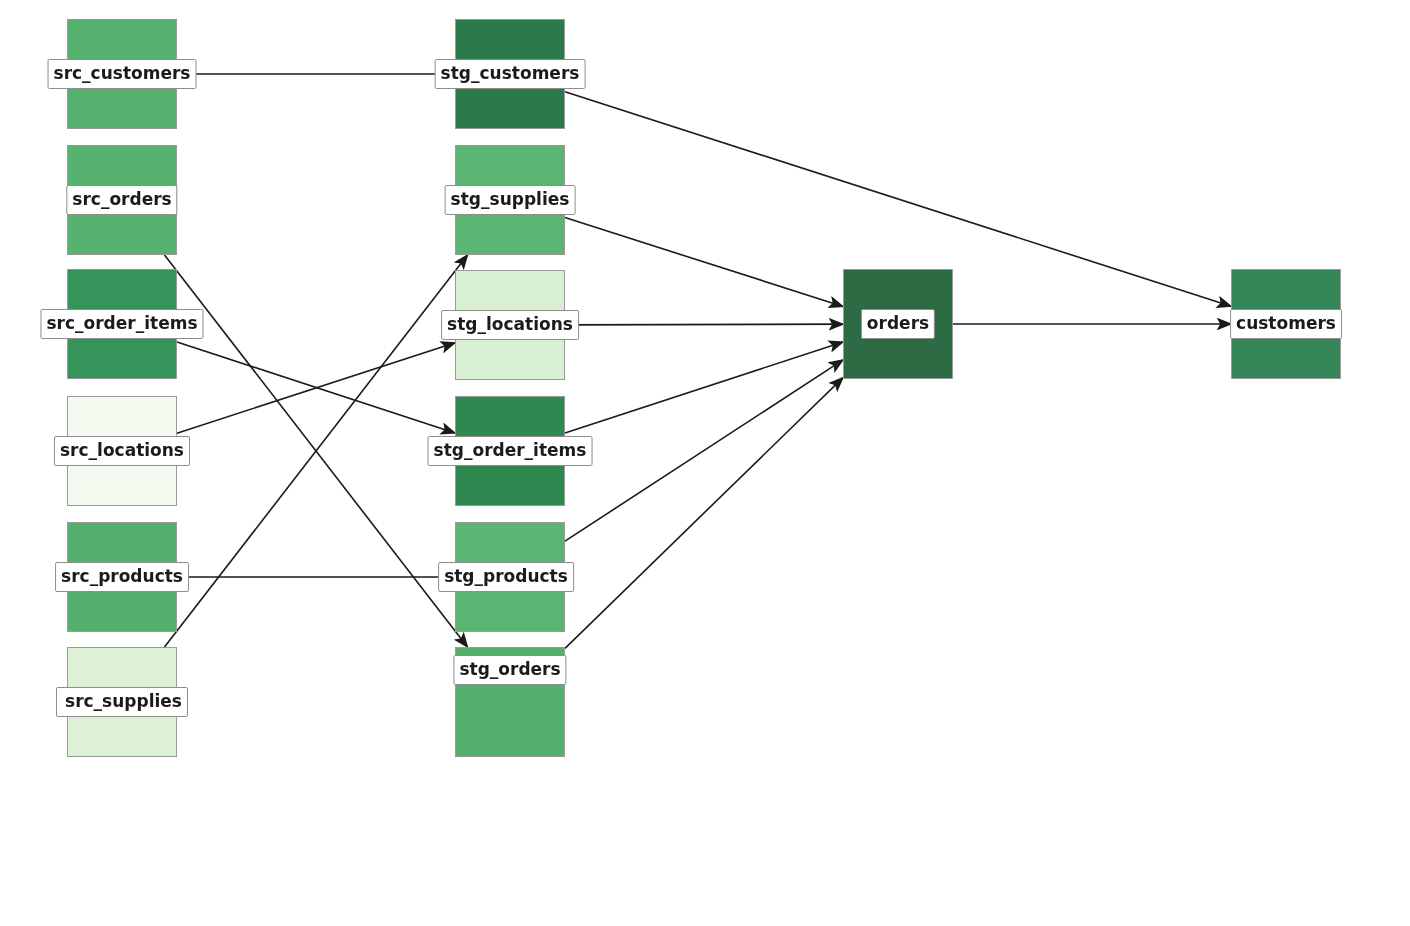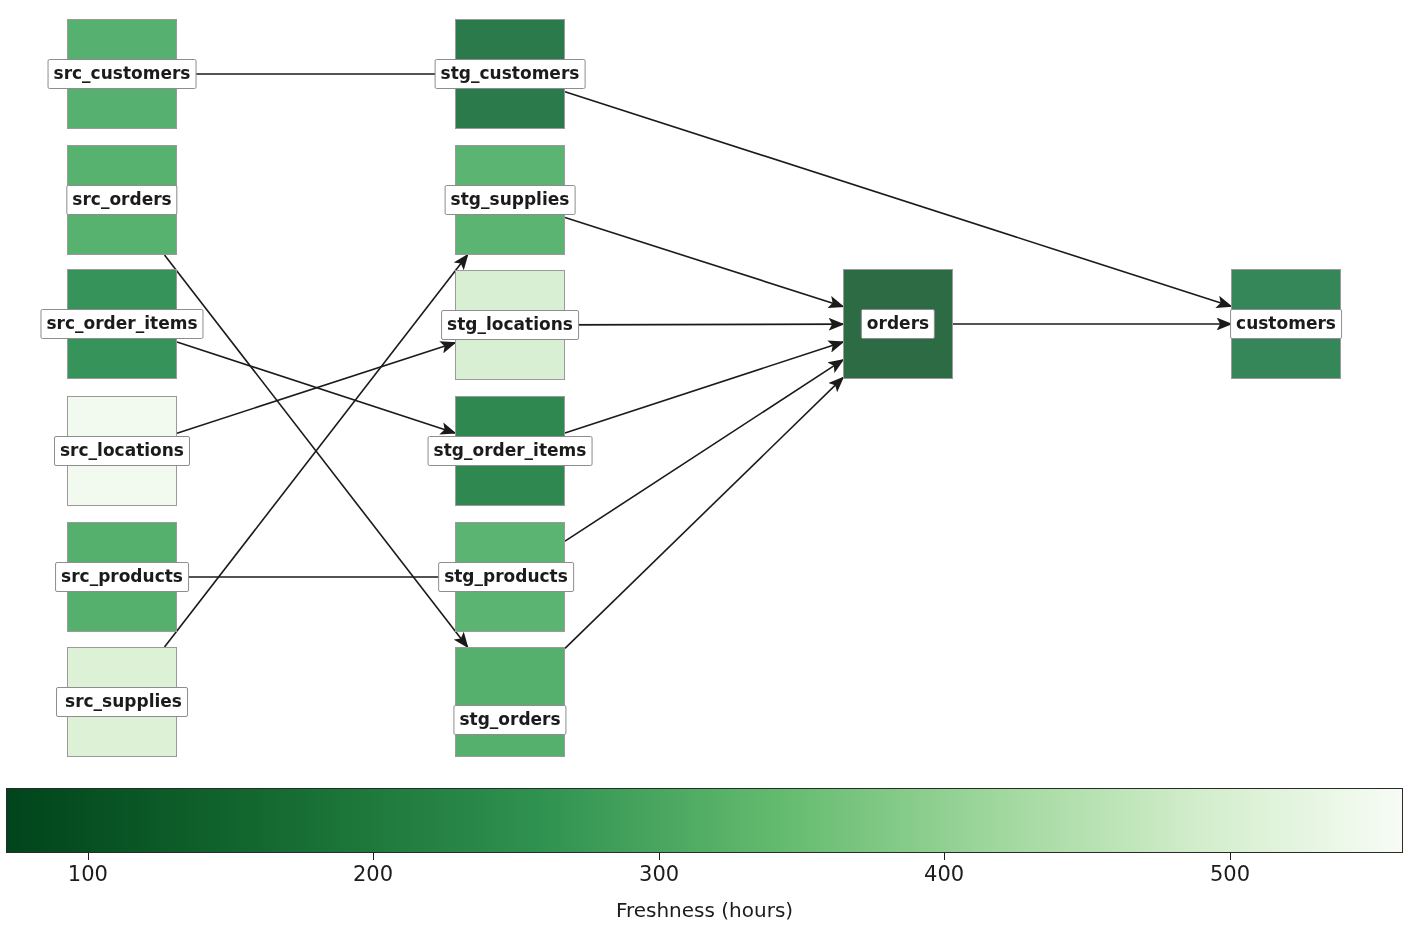--- a/index.html
+++ b/index.html
@@ -144,38 +144,22 @@
         <div class="node-label" style="left: 510px; top: 74px;">stg_customers</div>
         <div class="node" style="left: 455px; top: 145px; width: 110px; height: 110px; background: rgb(92, 180, 114);"></div>
         <div class="node-label" style="left: 510px; top: 200px;">stg_supplies</div>
         <div class="node" style="left: 455px; top: 270px; width: 110px; height: 110px; background: rgb(217, 239, 211);"></div>
         <div class="node-label" style="left: 510px; top: 325px;">stg_locations</div>
         <div class="node" style="left: 455px; top: 396px; width: 110px; height: 110px; background: rgb(47, 136, 80);"></div>
         <div class="node-label" style="left: 510px; top: 451px;">stg_order_items</div>
         <div class="node" style="left: 455px; top: 522px; width: 110px; height: 110px; background: rgb(92, 180, 114);"></div>
         <div class="node-label" style="left: 506px; top: 577px;">stg_products</div>
         <div class="node" style="left: 455px; top: 647px; width: 110px; height: 110px; background: rgb(85, 176, 110);"></div>
-        <div class="node-label" style="left: 510px; top: 720px; text-align: center;">stg_orders</div>
+        <div class="node-label" style="left: 510px; top: 670px; text-align: center;">stg_orders</div>
         <div class="node" style="left: 843px; top: 269px; width: 110px; height: 110px; background: rgb(45, 107, 69);"></div>
         <div class="node-label" style="left: 898px; top: 324px;">orders</div>
         <div class="node" style="left: 1231px; top: 269px; width: 110px; height: 110px; background: rgb(53, 135, 89);"></div>
         <div class="node-label" style="left: 1286px; top: 324px;">customers</div>
       </div>
   </div>
 
-  <div id="colorbar-wrap">
-    <div id="colorbar-bar" style="background: linear-gradient(to right, rgb(0, 68, 27) 0%, rgb(19, 104, 47) 18%, rgb(47, 145, 80) 38%, rgb(98, 186, 110) 55%, rgb(163, 217, 160) 72%, rgb(212, 238, 205) 86%, rgb(247, 252, 245) 100%);"></div>
-    <div id="colorbar-ticks">
-        <div class="cb-tick" style="left: 81.8642px;"></div>
-        <div class="cb-ticklabel" style="left: 81.8642px;">100</div>
-        <div class="cb-tick" style="left: 366.992px;"></div>
-        <div class="cb-ticklabel" style="left: 366.992px;">200</div>
-        <div class="cb-tick" style="left: 653.097px;"></div>
-        <div class="cb-ticklabel" style="left: 653.097px;">300</div>
-        <div class="cb-tick" style="left: 938.086px;"></div>
-        <div class="cb-ticklabel" style="left: 938.086px;">400</div>
-        <div class="cb-tick" style="left: 1224.05px;"></div>
-        <div class="cb-ticklabel" style="left: 1224.05px;">500</div>
-      </div>
-    <div id="colorbar-title">Freshness (hours)</div>
-  </div>
 
 </div>
 
 </body></html>

